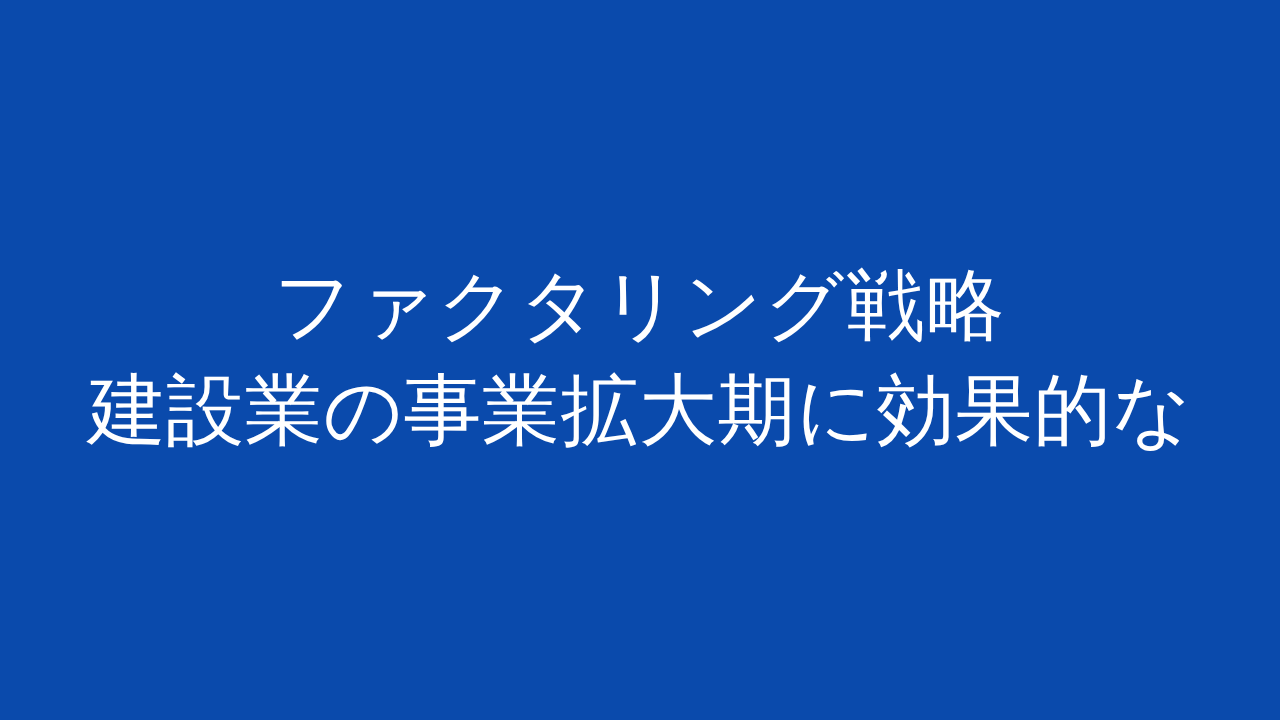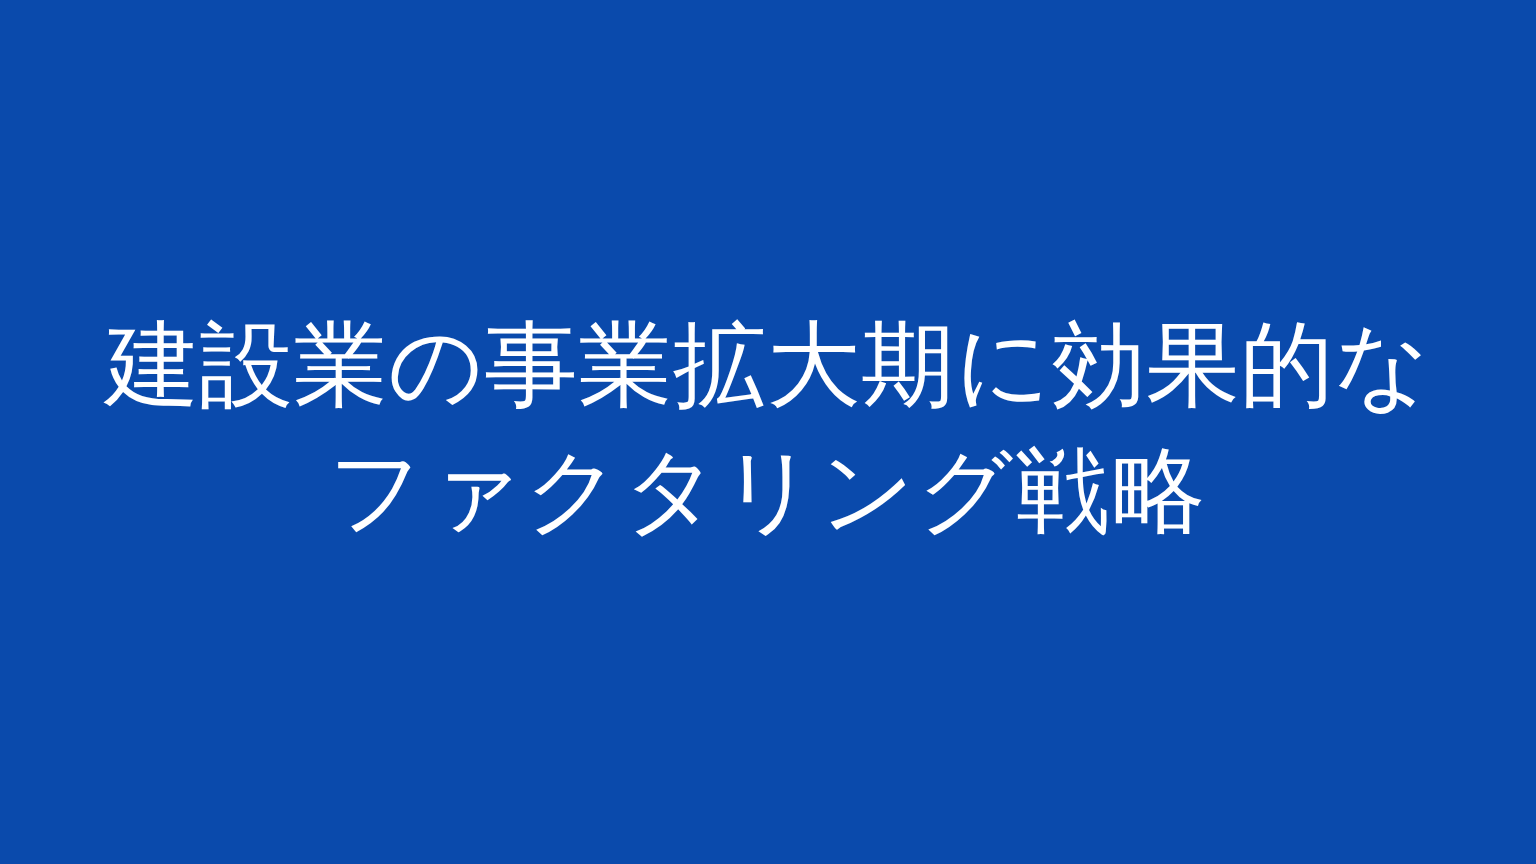--- a/index.html
+++ b/index.html
@@ -53,19 +53,19 @@
     letter-spacing: 2px;
   }
 </style>
 </head>
 <body>
 
 <div class="slide">
 
   <div class="title-block">
 
+    <span class="title-line title-line--secondary">ファクタリング戦略</span>
+
     <span class="title-line title-line--primary">建設業の事業拡大期に効果的な</span>
-
-    <span class="title-line title-line--secondary">ファクタリング戦略</span>
 
   </div>
 
 </div>
 
 </body></html>

